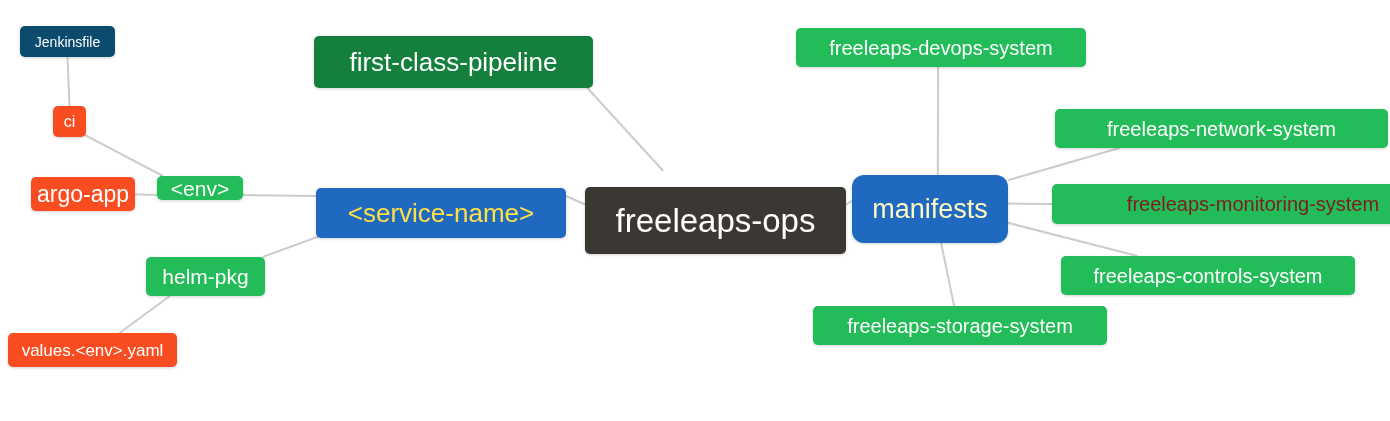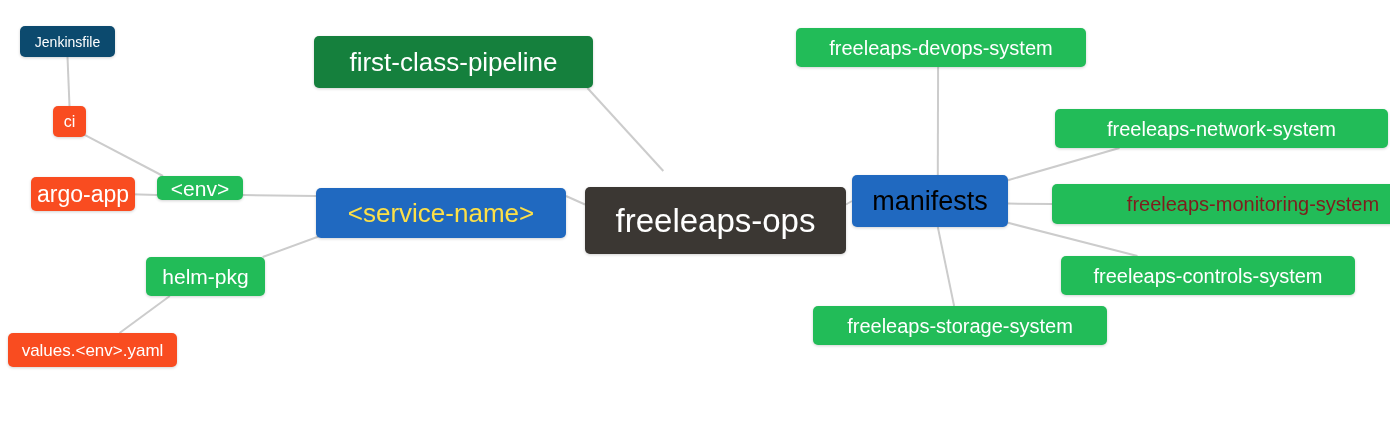--- a/index.html
+++ b/index.html
@@ -61,19 +61,19 @@
     </svg>
 <div class="node" style="left: 20px; top: 26px; width: 95px; height: 31px; font-size: 14px; background: #0c4a6e; color: rgb(255, 255, 255);">Jenkinsfile</div>
     <div class="node" style="left: 53px; top: 106px; width: 33px; height: 31px; font-size: 16px; background: rgb(249, 76, 32); color: rgb(255, 255, 255);">ci</div>
     <div class="node" style="left: 31px; top: 177px; width: 104px; height: 34px; font-size: 23px; background: rgb(249, 76, 32); color: rgb(255, 255, 255);">argo-app</div>
     <div class="node" style="left: 157px; top: 176px; width: 86px; height: 24px; font-size: 21px; background: rgb(34, 188, 88); color: rgb(255, 255, 255);">&lt;env&gt;</div>
     <div class="node" style="left: 146px; top: 257px; width: 119px; height: 39px; font-size: 21px; background: rgb(34, 188, 88); color: rgb(255, 255, 255);">helm-pkg</div>
     <div class="node" style="left: 8px; top: 333px; width: 169px; height: 34px; font-size: 17px; background: rgb(249, 76, 32); color: rgb(255, 255, 255);">values.&lt;env&gt;.yaml</div>
     <div class="node" style="left: 314px; top: 36px; width: 279px; height: 52px; font-size: 26px; background: #15803d; color: rgb(255, 255, 255);">first-class-pipeline</div>
     <div class="node" style="left: 316px; top: 171px; width: 250px; height: 50px; font-size: 26px; background: rgb(32, 105, 192); color: #fde047; margin-top: 17px;">&lt;service-name&gt;</div>
     <div class="node" style="left: 585px; top: 171px; width: 261px; height: 67px; font-size: 33px; background: rgb(59, 55, 51); color: rgb(255, 255, 255); margin-top: 16px;">freeleaps-ops</div>
-    <div class="node" style="left: 852px; top: 175px; width: 156px; height: 52px; font-size: 27px; background: rgb(32, 105, 192); color: #000000;">manifests</div>
+    <div class="node" style="left: 852px; top: 175px; width: 156px; height: 68px; font-size: 27px; background: rgb(32, 105, 192); color: #fef9c3; border-radius: 12px;">manifests</div>
     <div class="node" style="left: 796px; top: 28px; width: 290px; height: 39px; font-size: 20px; background: rgb(34, 188, 88); color: rgb(255, 255, 255);">freeleaps-devops-system</div>
     <div class="node" style="left: 1055px; top: 109px; width: 333px; height: 39px; font-size: 20px; background: rgb(34, 188, 88); color: rgb(255, 255, 255);">freeleaps-network-system</div>
     <div class="node" style="left: 1052px; top: 184px; width: 358px; height: 40px; font-size: 20px; background: rgb(34, 188, 88); color: #7f1d1d; padding-left: 44px;">freeleaps-monitoring-system</div>
     <div class="node" style="left: 813px; top: 306px; width: 294px; height: 39px; font-size: 20px; background: rgb(34, 188, 88); color: rgb(255, 255, 255);">freeleaps-storage-system</div>
     <div class="node" style="left: 1061px; top: 256px; width: 294px; height: 39px; font-size: 20px; background: rgb(34, 188, 88); color: rgb(255, 255, 255);">freeleaps-controls-system</div>
   </div>
 
 </body></html>

